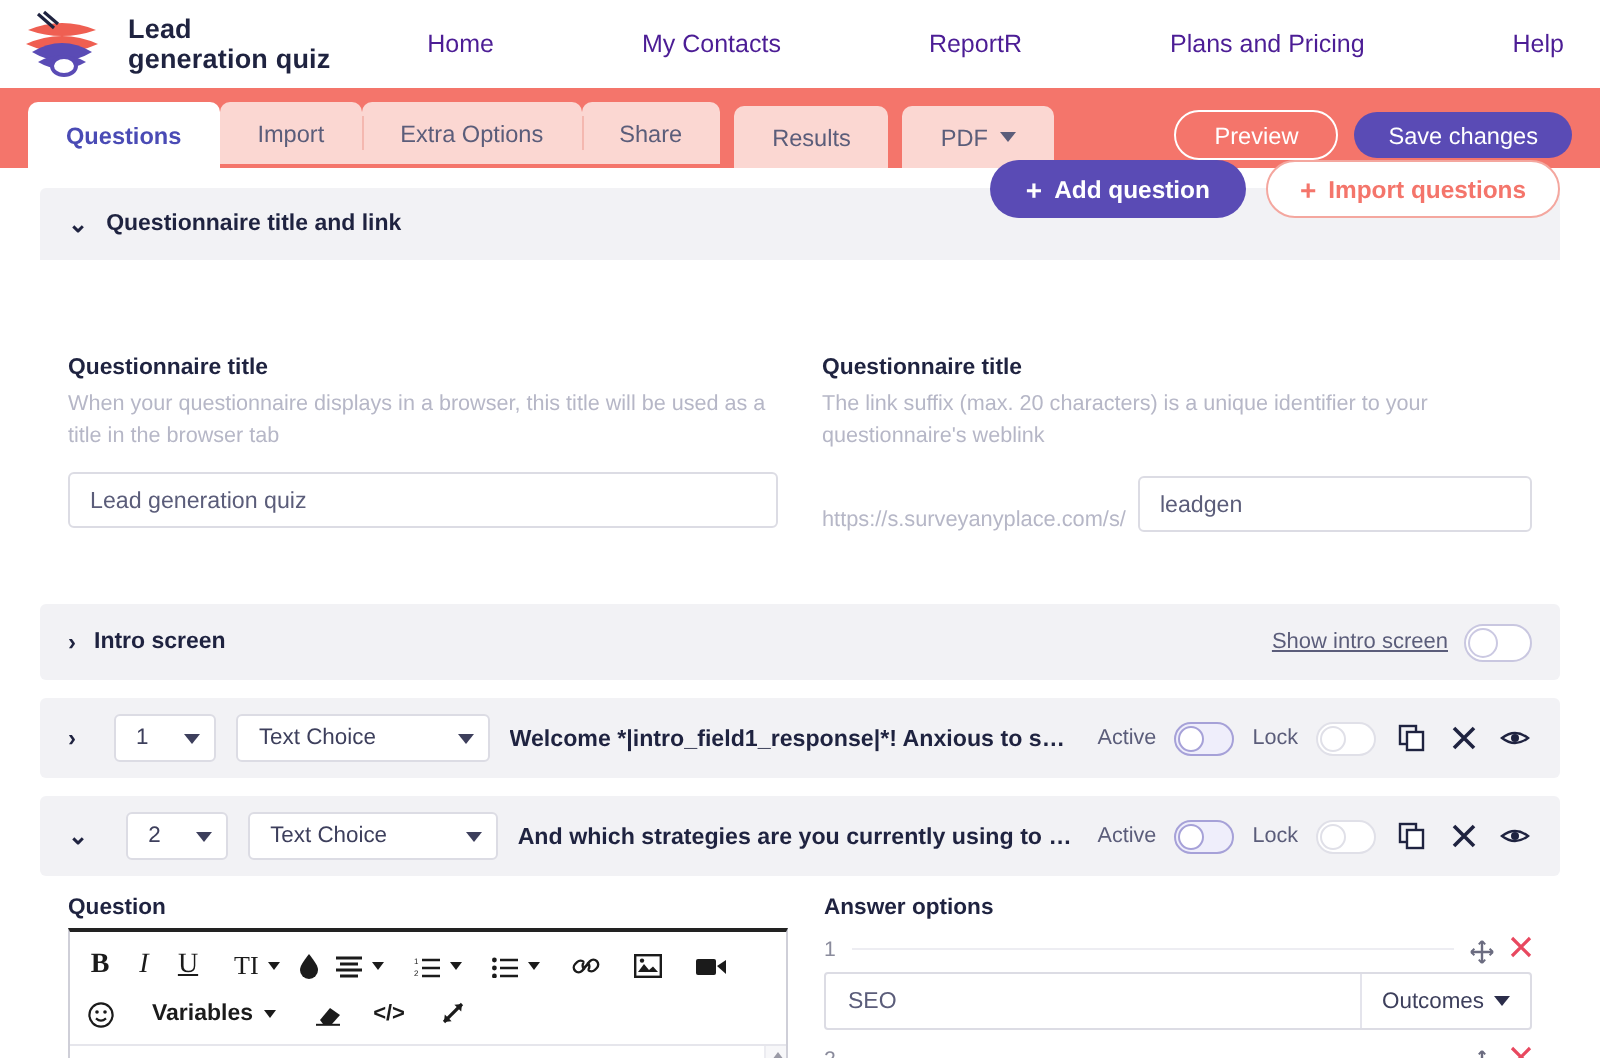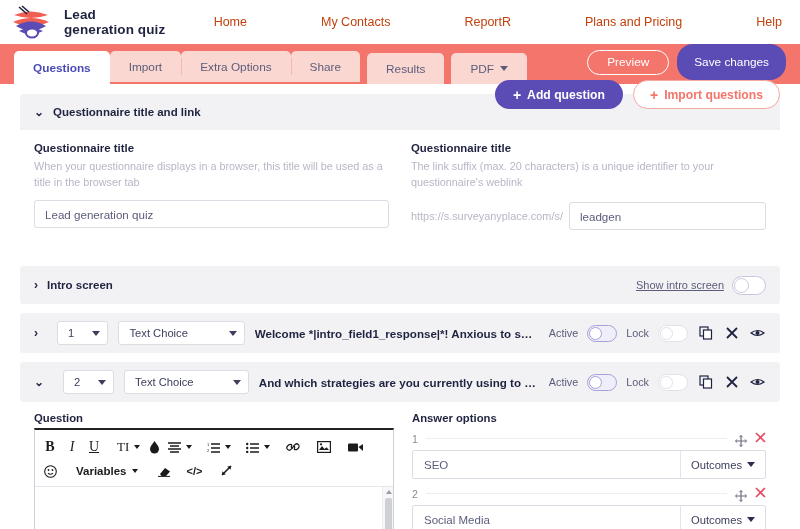--- a/index.html
+++ b/index.html
@@ -17,21 +17,21 @@
     display: flex; align-items: center;
     padding: 0 18px 0 10px;
   }
   .brand { display: flex; align-items: center; gap: 12px; }
   .logo { width: 42px; height: 42px; position: relative; flex: 0 0 42px; }
   .brand-title {
     font-size: 13.5px; font-weight: bold; color: #1f2340; letter-spacing: .1px;
   }
   .nav { margin-left: auto; display: flex; align-items: center; gap: 30px; }
   .nav a {
-    font-size: 12.5px; color: #c2410c; text-decoration: none; white-space: nowrap; padding-left: 44px;
+    font-size: 12.5px; color: #4c1d95; text-decoration: none; white-space: nowrap; padding-left: 44px;
   }
 
   
   .tabbar {
     height: 40px; background: #f4756b;
     display: flex; align-items: flex-end; padding: 0 14px 0 14px;
     position: relative;
   }
   .tabgroup { display: flex; align-items: flex-start; }
   .tab {
@@ -55,21 +55,21 @@
     border-top: 5px solid #5b5d7a;
   }
   .tabbtns { margin-left: auto; display: flex; align-items: center; gap: 8px; padding-bottom: 4px; }
   .btn-outline-w {
     border: 1px solid #ffffff; color: #ffffff; background: transparent;
     border-radius: 16px; height: 25px; padding: 0 19px;
     font-size: 11.8px; display: flex; align-items: center; cursor: pointer;
   }
   .btn-save {
     background: #5a4bb5; color: #ffffff; border: none;
-    border-radius: 16px; height: 36px; padding: 0 17px;
+    border-radius: 16px; height: 23px; padding: 0 17px;
     font-size: 11.8px; display: flex; align-items: center; cursor: pointer;
   }
 
   
   .content { padding: 10px 20px 0 20px; background:#fff; }
 
   .panel { background: #f2f2f5; border-radius: 3px; }
 
   .section-head {
     height: 36px; display: flex; align-items: center;
@@ -91,30 +91,30 @@
     display: flex; align-items: center; gap: 6px; cursor: pointer;
   }
   .btn-import {
     background: #fff; color: #f4756b; border: 1px solid #f4a79f; border-radius: 17px;
     height: 29px; padding: 0 16px; font-size: 12.2px; font-weight: bold;
     display: flex; align-items: center; gap: 6px; cursor: pointer;
   }
   .plus { font-size: 14px; line-height: 1; font-weight: bold; }
 
   .panel-body { background:#fff; padding: 12px 14px 18px 14px; display: flex; gap: 22px; }
-  .col { flex: 1 1 0; min-width: 0; }
+  .col { flex: 1 1 0; min-width: 0; margin-top: 36px; }
   .fld-label { font-size: 11.4px; font-weight: bold; color: #1f2340; margin-bottom: 4px; }
   .fld-help { font-size: 10.8px; color: #b6b7c7; line-height: 1.5; }
   .input {
     border: 1px solid #dcdce4; background: #fff; border-radius: 3px;
     height: 28px; width: 100%; padding: 0 10px;
     font-size: 11.6px; color: #5b5d7a;
     display: flex; align-items: center;
   }
-  .link-row { display: flex; align-items: center; gap: 6px; margin-top: 12px; }
+  .link-row { display: flex; align-items: flex-end; gap: 6px; margin-top: 12px; }
   .link-prefix { font-size: 10.9px; color: #b6b7c7; white-space: nowrap; }
 
   .gap { height: 18px; }
   .gap-sm { height: 9px; }
 
   
   .row-bar {
     background: #f2f2f5; border-radius: 3px; height: 38px;
     display: flex; align-items: center; padding: 0 14px;
   }

